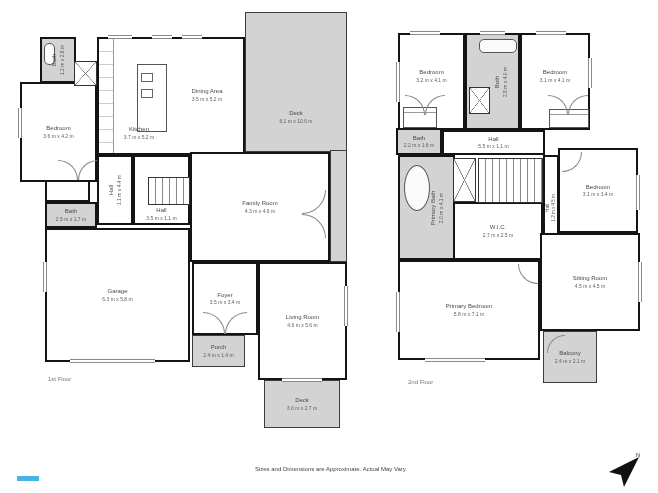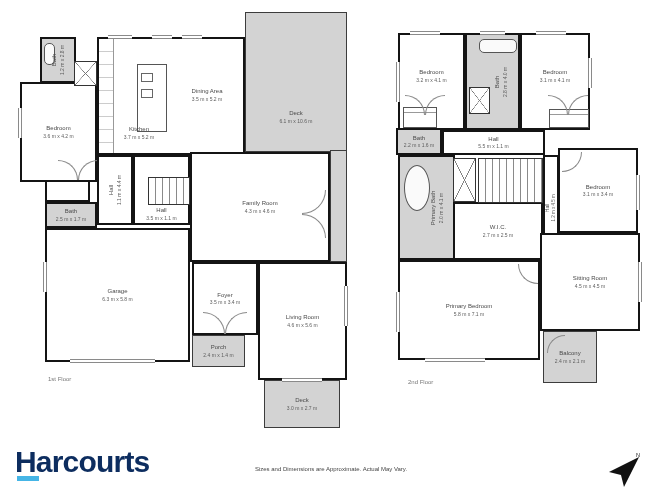--- a/index.html
+++ b/index.html
@@ -293,21 +293,20 @@
     <div class="winh" style="left:536px;top:31px;width:30px"></div>
     <div class="winv" style="left:588px;top:58px;height:30px"></div>
     <div class="winv" style="left:636px;top:175px;height:35px"></div>
     <div class="winv" style="left:638px;top:262px;height:40px"></div>
     <div class="winh" style="left:425px;top:358px;width:60px"></div>
     <div class="winv" style="left:396px;top:62px;height:40px"></div>
     <div class="winv" style="left:396px;top:292px;height:40px"></div>
 
   </div>
 
-  <div class="logo">Harcourts</div>
   <div class="logo-bar"></div>
   <div class="disclaimer">Sizes and Dimensions are Approximate. Actual May Vary.</div>
   <svg class="compass" viewBox="0 0 24 32">
     <polygon points="12,0 2,30 12,24 22,30" fill="#111"></polygon>
   </svg>
   <div class="compass-n">N</div>
 
 </div>
 
 </body></html>

